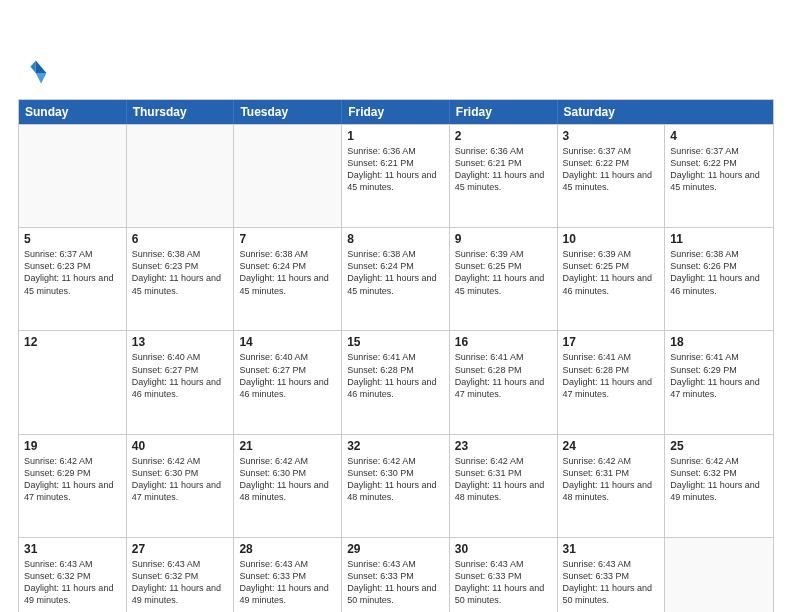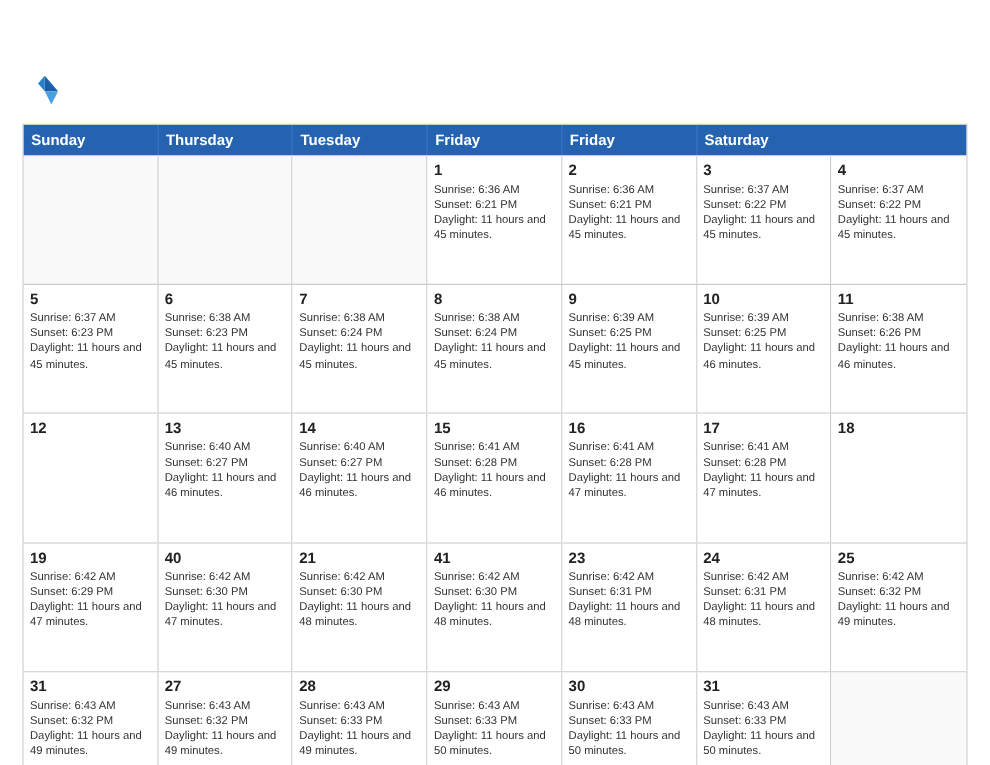--- a/index.html
+++ b/index.html
@@ -260,20 +260,24 @@
           </div>
           <div class="cal-cell">
             <div class="cell-day">17</div>
             <div class="cell-info">Sunrise: 6:41 AM
 Sunset: 6:28 PM
 Daylight: 11 hours
 and 47 minutes.</div>
           </div>
           <div class="cal-cell">
             <div class="cell-day">18</div>
+            <div class="cell-info">Sunrise: 6:41 AM
+Sunset: 6:29 PM
+Daylight: 11 hours
+and 47 minutes.</div>
           </div>
         </div>
         <div class="cal-row">
           <div class="cal-cell">
             <div class="cell-day">19</div>
             <div class="cell-info">Sunrise: 6:42 AM
 Sunset: 6:29 PM
 Daylight: 11 hours
 and 47 minutes.</div>
           </div>
@@ -285,21 +289,21 @@
 and 47 minutes.</div>
           </div>
           <div class="cal-cell">
             <div class="cell-day">21</div>
             <div class="cell-info">Sunrise: 6:42 AM
 Sunset: 6:30 PM
 Daylight: 11 hours
 and 48 minutes.</div>
           </div>
           <div class="cal-cell">
-            <div class="cell-day">41</div>
+            <div class="cell-day">32</div>
             <div class="cell-info">Sunrise: 6:42 AM
 Sunset: 6:30 PM
 Daylight: 11 hours
 and 48 minutes.</div>
           </div>
           <div class="cal-cell">
             <div class="cell-day">23</div>
             <div class="cell-info">Sunrise: 6:42 AM
 Sunset: 6:31 PM
 Daylight: 11 hours

